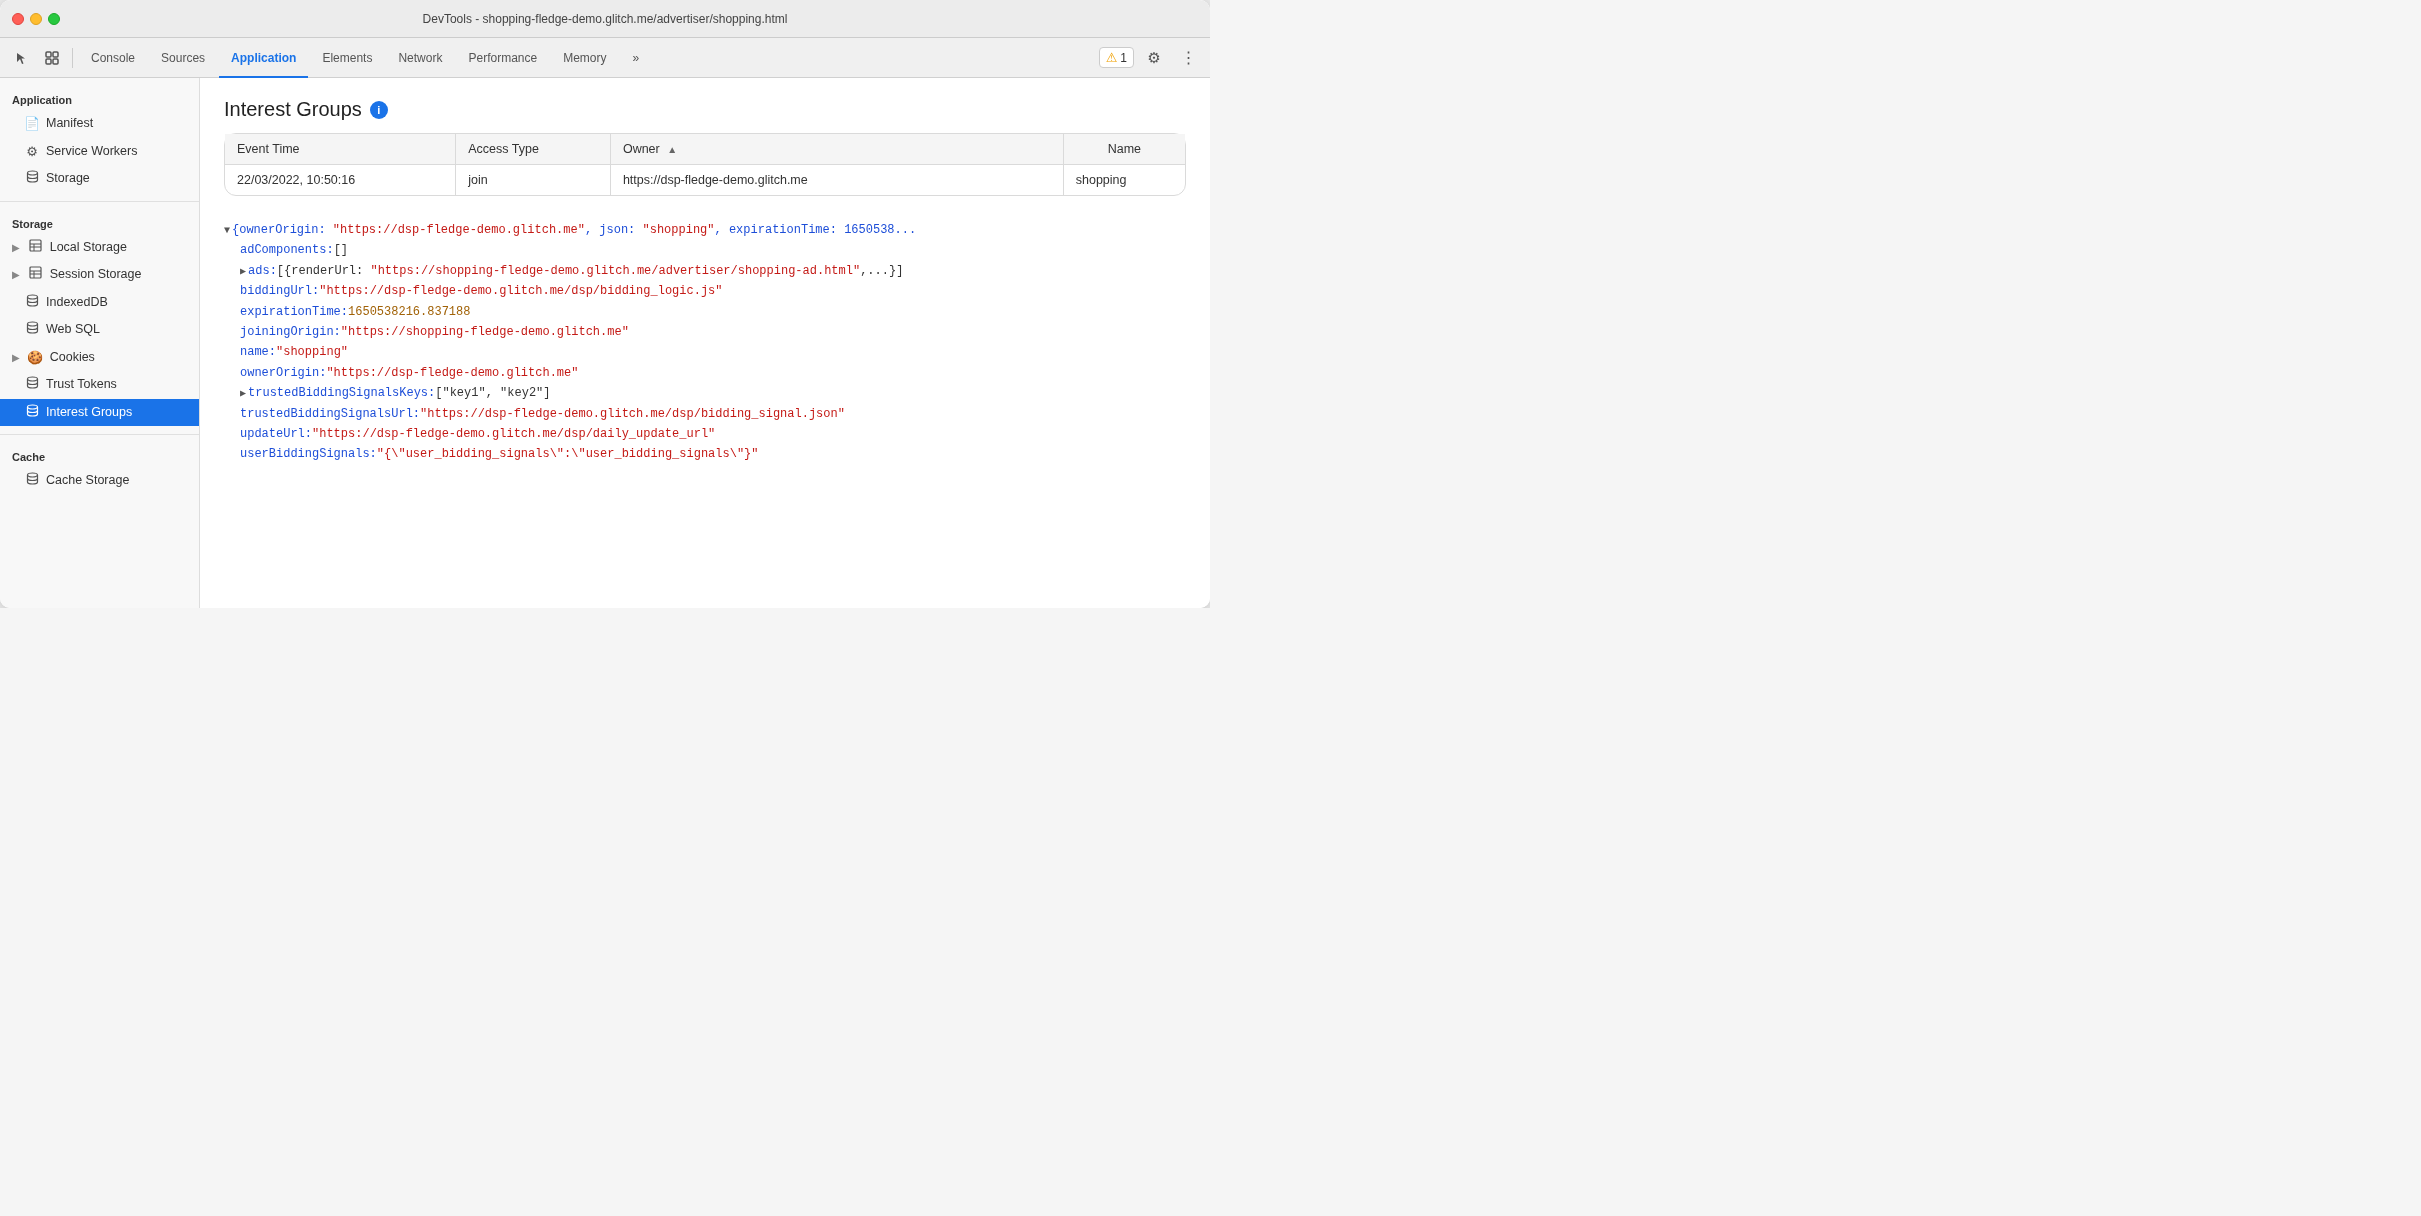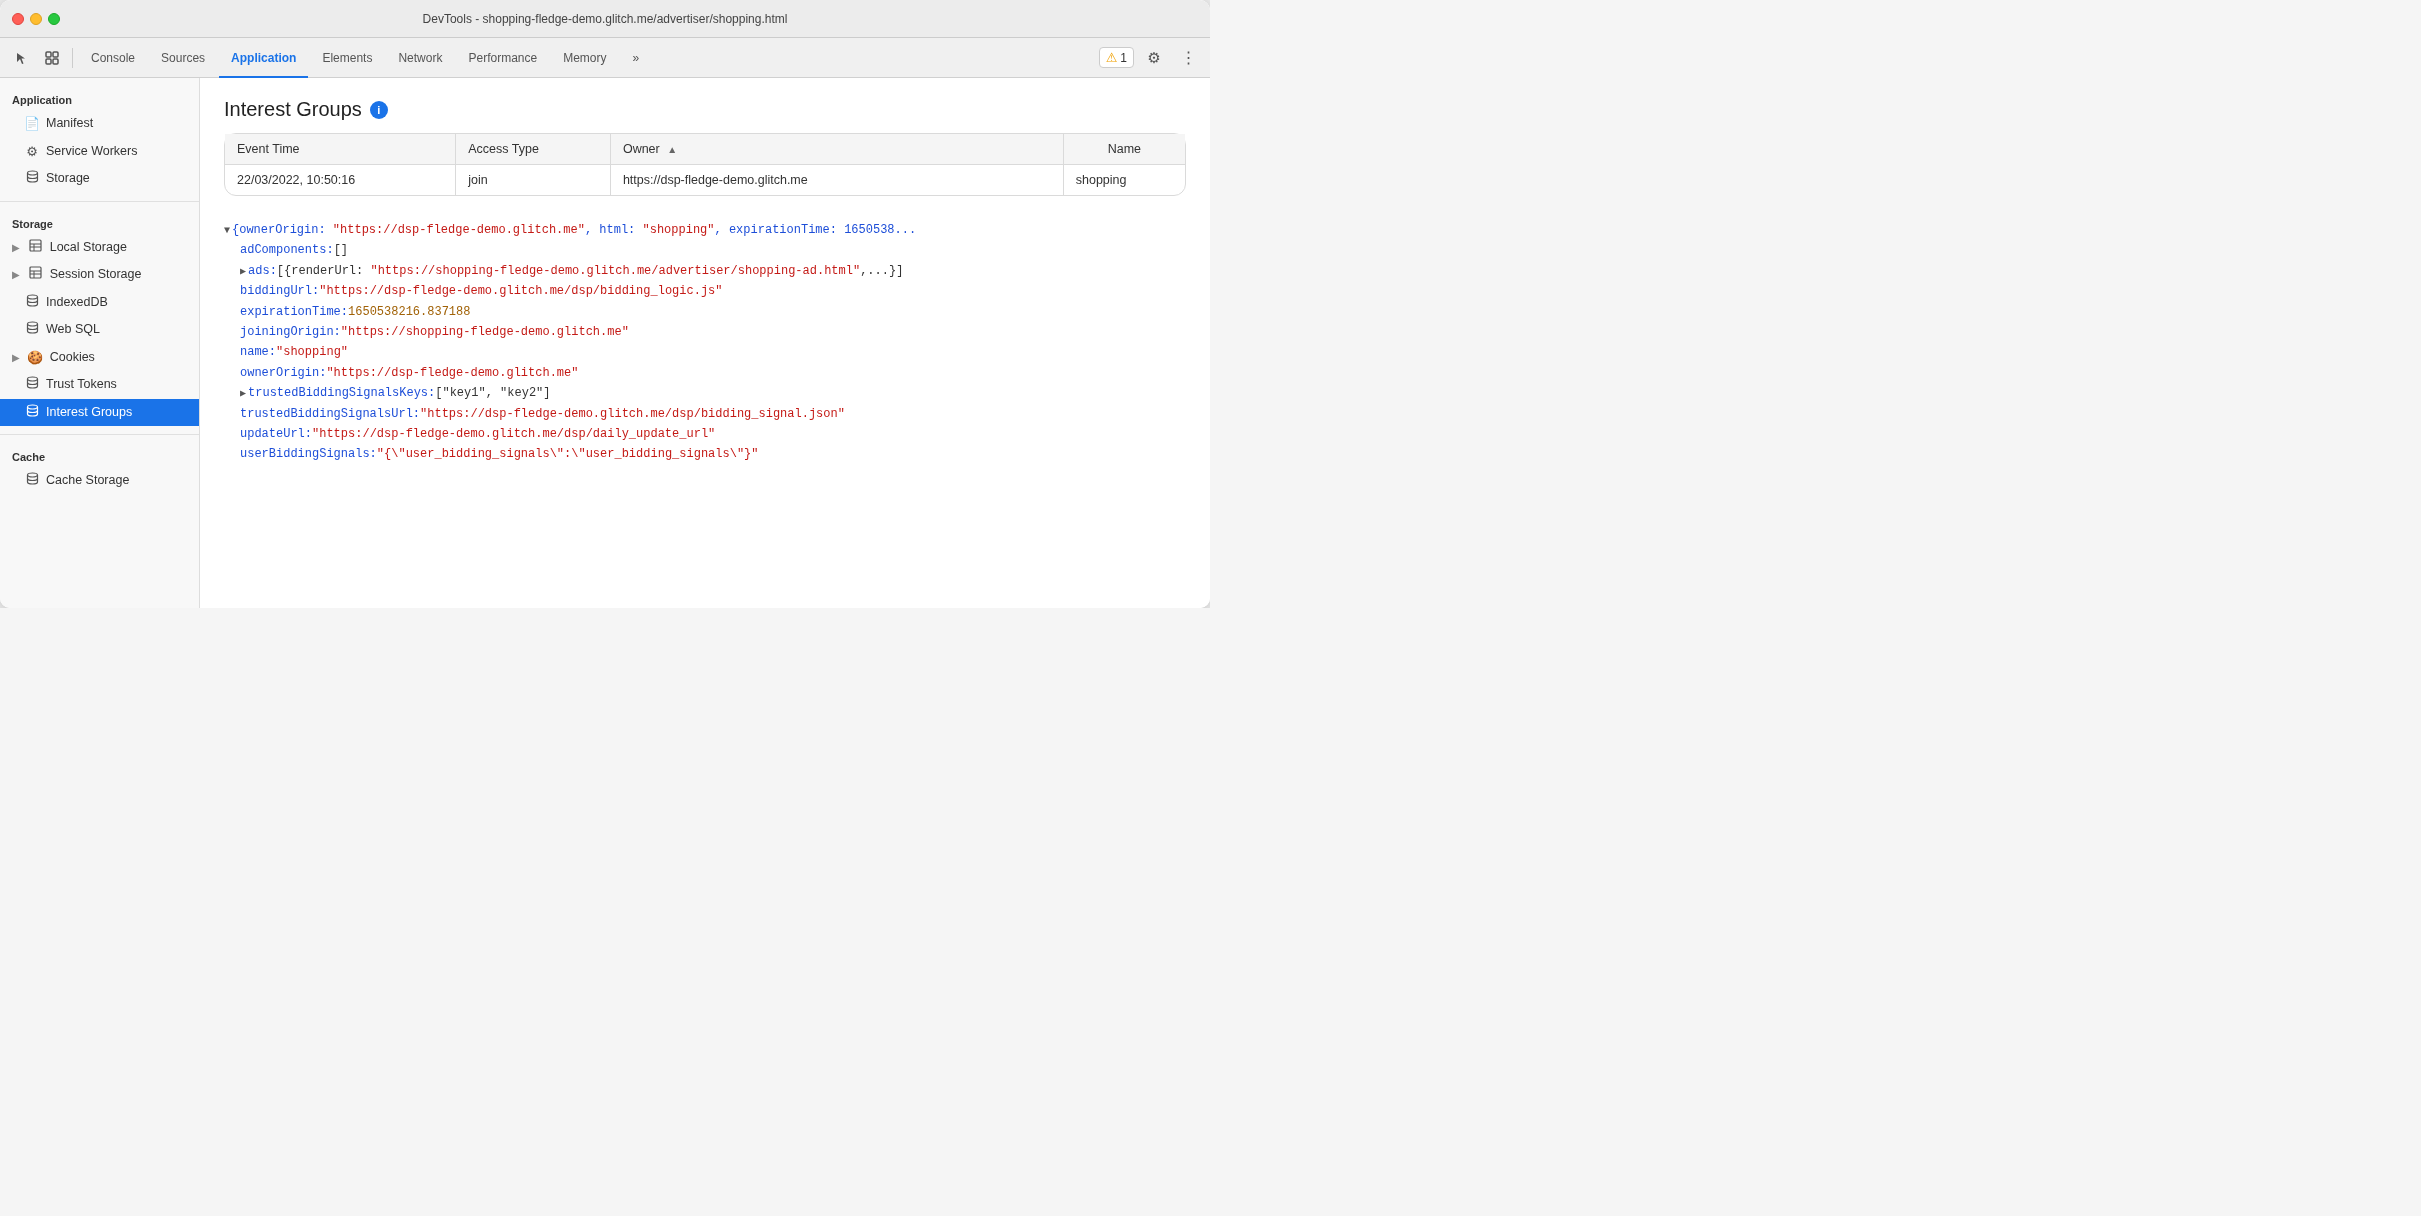--- a/index.html
+++ b/index.html
@@ -498,21 +498,21 @@
               <td>shopping</td>
             </tr>
           </tbody>
         </table>
       </div>
 
       <div class="json-viewer">
         <div class="json-line">
           <span class="triangle triangle-down"></span>
           <span>
-            <span class="json-key">{ownerOrigin: </span><span class="json-string">"https://dsp-fledge-demo.glitch.me"</span><span class="json-key">, html: </span><span class="json-string">"shopping"</span><span class="json-key">, expirationTime: 1650538...</span>
+            <span class="json-key">{ownerOrigin: </span><span class="json-string">"https://dsp-fledge-demo.glitch.me"</span><span class="json-key">, json: </span><span class="json-string">"shopping"</span><span class="json-key">, expirationTime: 1650538...</span>
           </span>
         </div>
         <div class="json-line json-indent-1">
           <span class="json-key">adComponents: </span>
             <span>[]</span>
         </div>
         <div class="json-line json-indent-1">
           <span class="triangle triangle-right"></span>
           <span class="json-key">ads: </span>
             <span>[{renderUrl: <span class="json-string">"https://shopping-fledge-demo.glitch.me/advertiser/shopping-ad.html"</span>,...}]</span>

